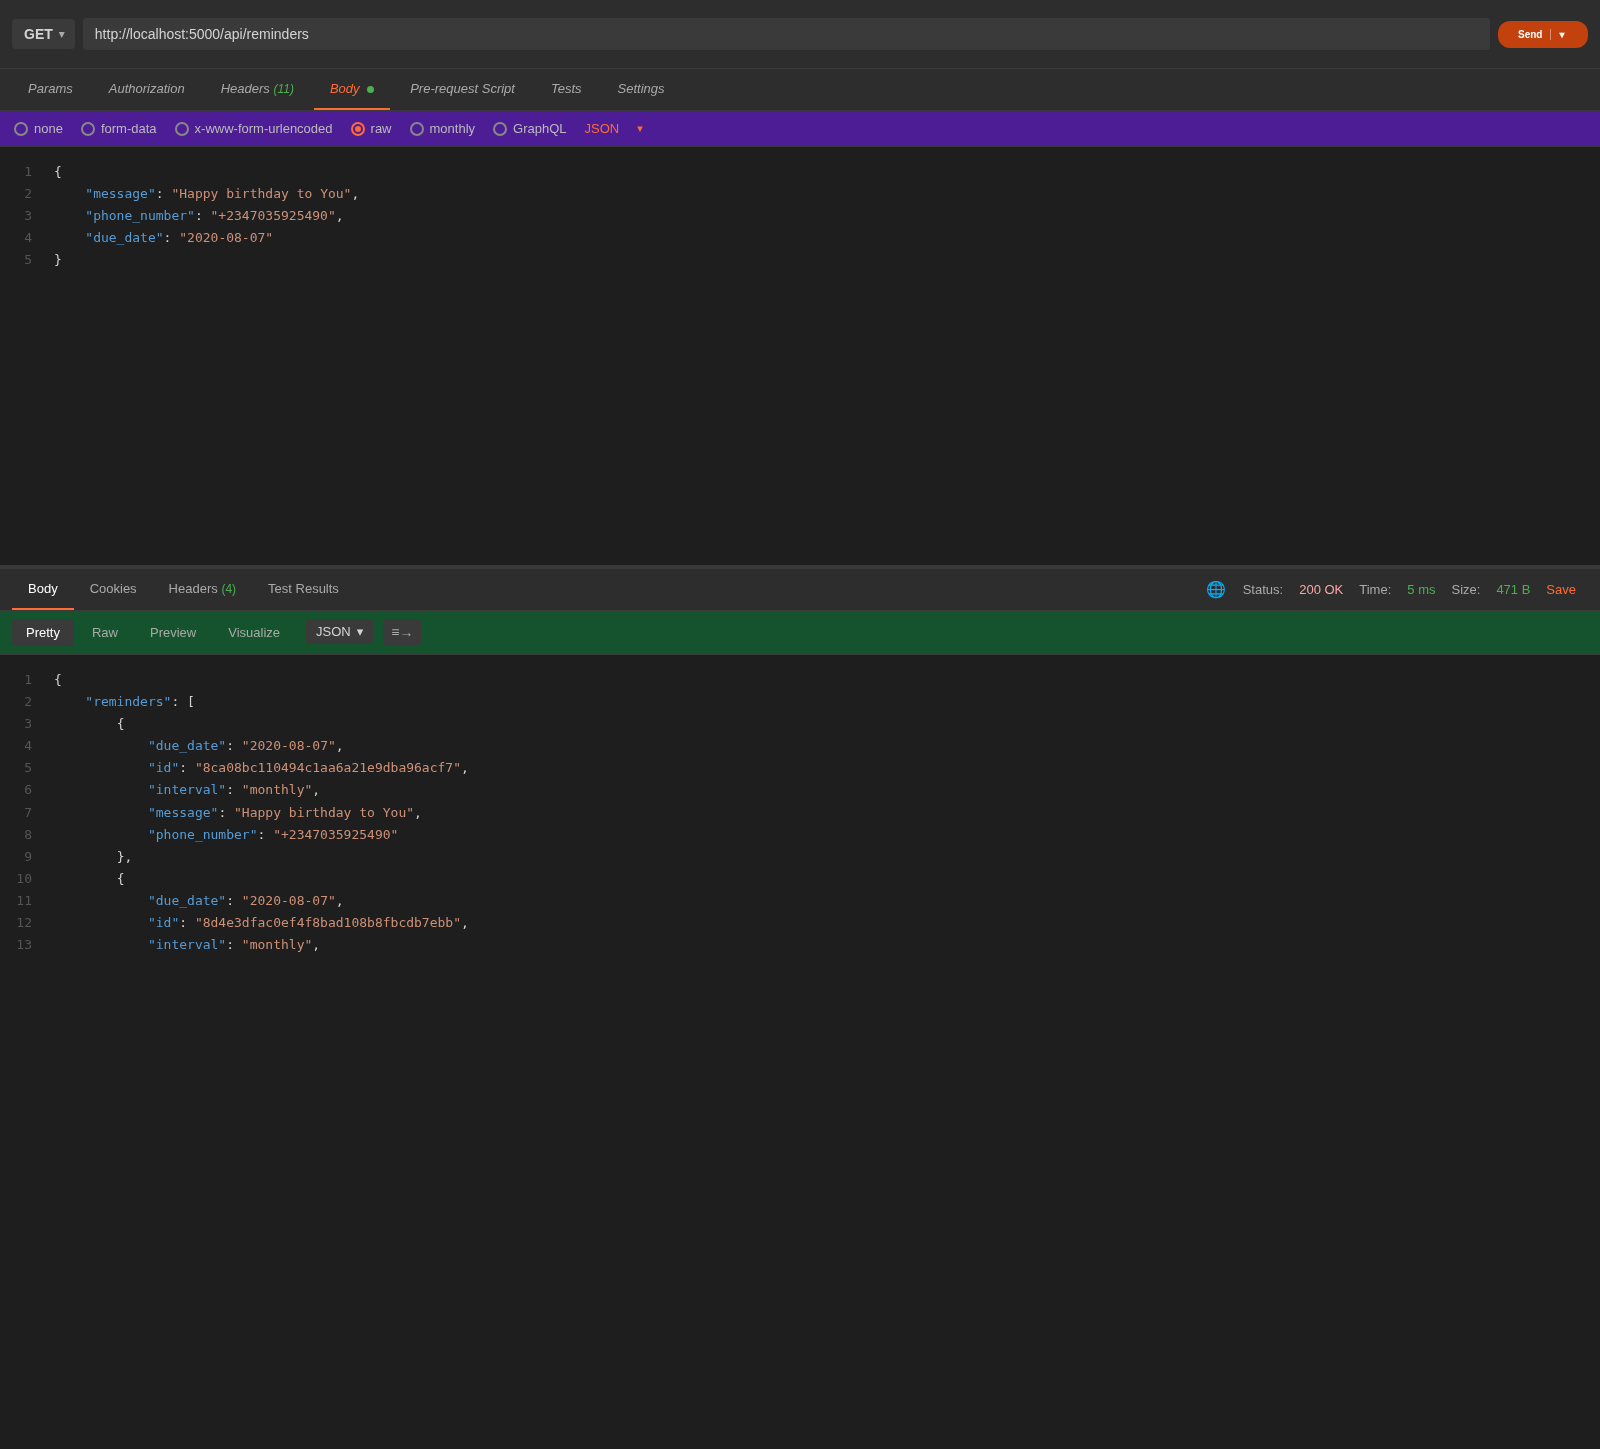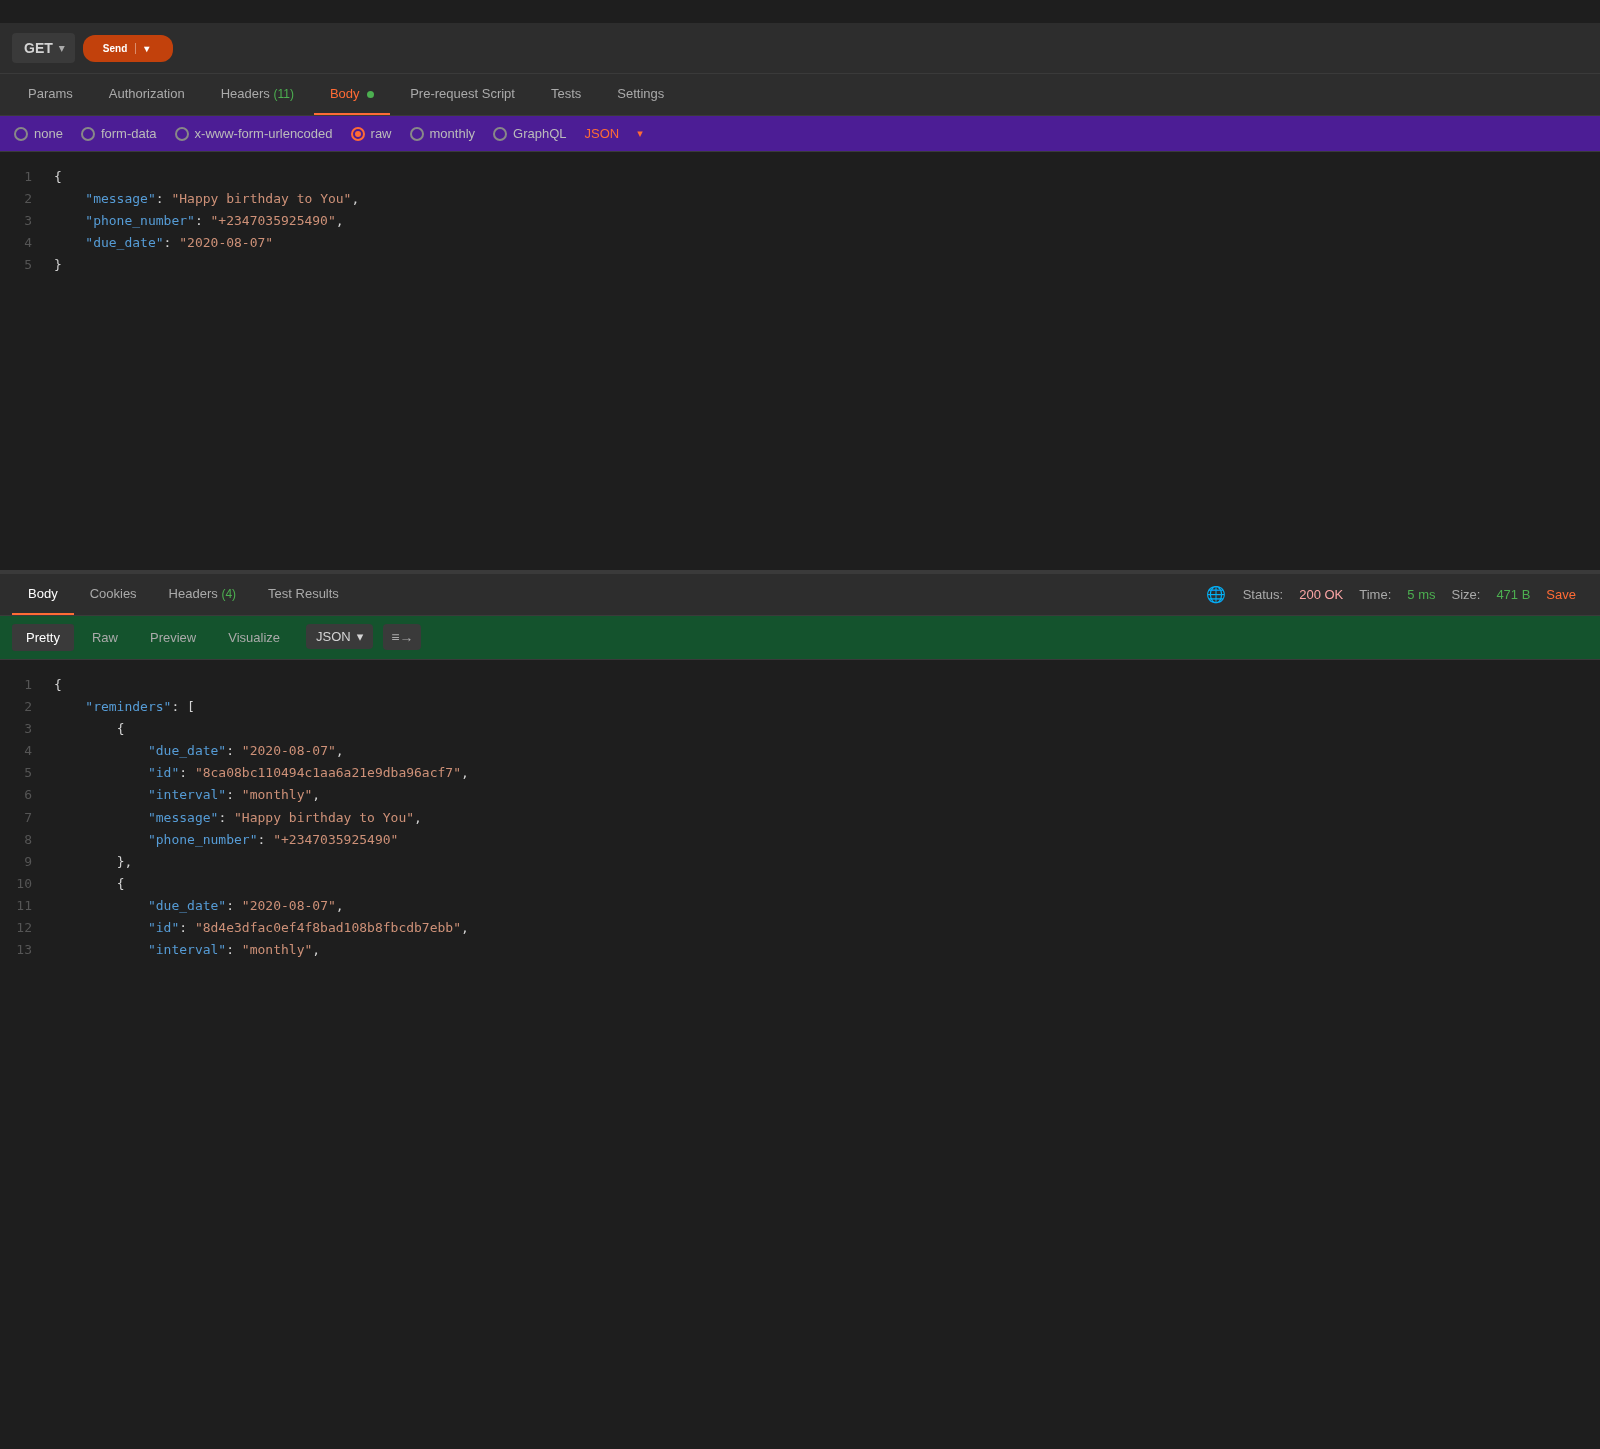--- a/index.html
+++ b/index.html
@@ -11,24 +11,23 @@
       width: 1600px;
       min-height: 1449px;
       overflow-x: hidden;
     }
 
     
     .url-bar {
       display: flex;
       align-items: center;
       background: #2d2d2d;
-      padding: 10px 12px;
+      padding: 18px 12px;
       gap: 8px;
       border-bottom: 1px solid #3a3a3a;
-      margin-top: 23px;
     }
     .url-input {
       flex: 1;
       background: #3a3a3a;
       border: none;
       border-radius: 4px;
       color: #d4d4d4;
       font-size: 14px;
       padding: 8px 12px;
       outline: none;
@@ -53,20 +52,21 @@
     }
 
     
     .req-tabs {
       display: flex;
       align-items: center;
       background: #2d2d2d;
       padding: 0 12px;
       border-bottom: 1px solid #3a3a3a;
       gap: 4px;
+      font-style: italic;
     }
     .req-tab {
       padding: 12px 16px;
       color: #aaa;
       cursor: pointer;
       font-size: 13px;
       border-bottom: 2px solid transparent;
       white-space: nowrap;
     }
     .req-tab.active {
@@ -278,20 +278,21 @@
     }
   </style>
 </head>
 <body>
 
 <div class="url-bar">
   <div class="method-wrapper">
     <span class="method-text">GET</span>
     <span class="method-arrow">▾</span>
   </div>
+  <input class="url-input" type="text" value="http://localhost:5000/api/reminders" style="">
   <button class="send-button">
     <span>Send</span>
     <span class="chevron">▾</span>
   </button>
 </div>
 
 <div class="req-tabs">
   <div class="req-tab">
     <span>Params</span>
   </div>

